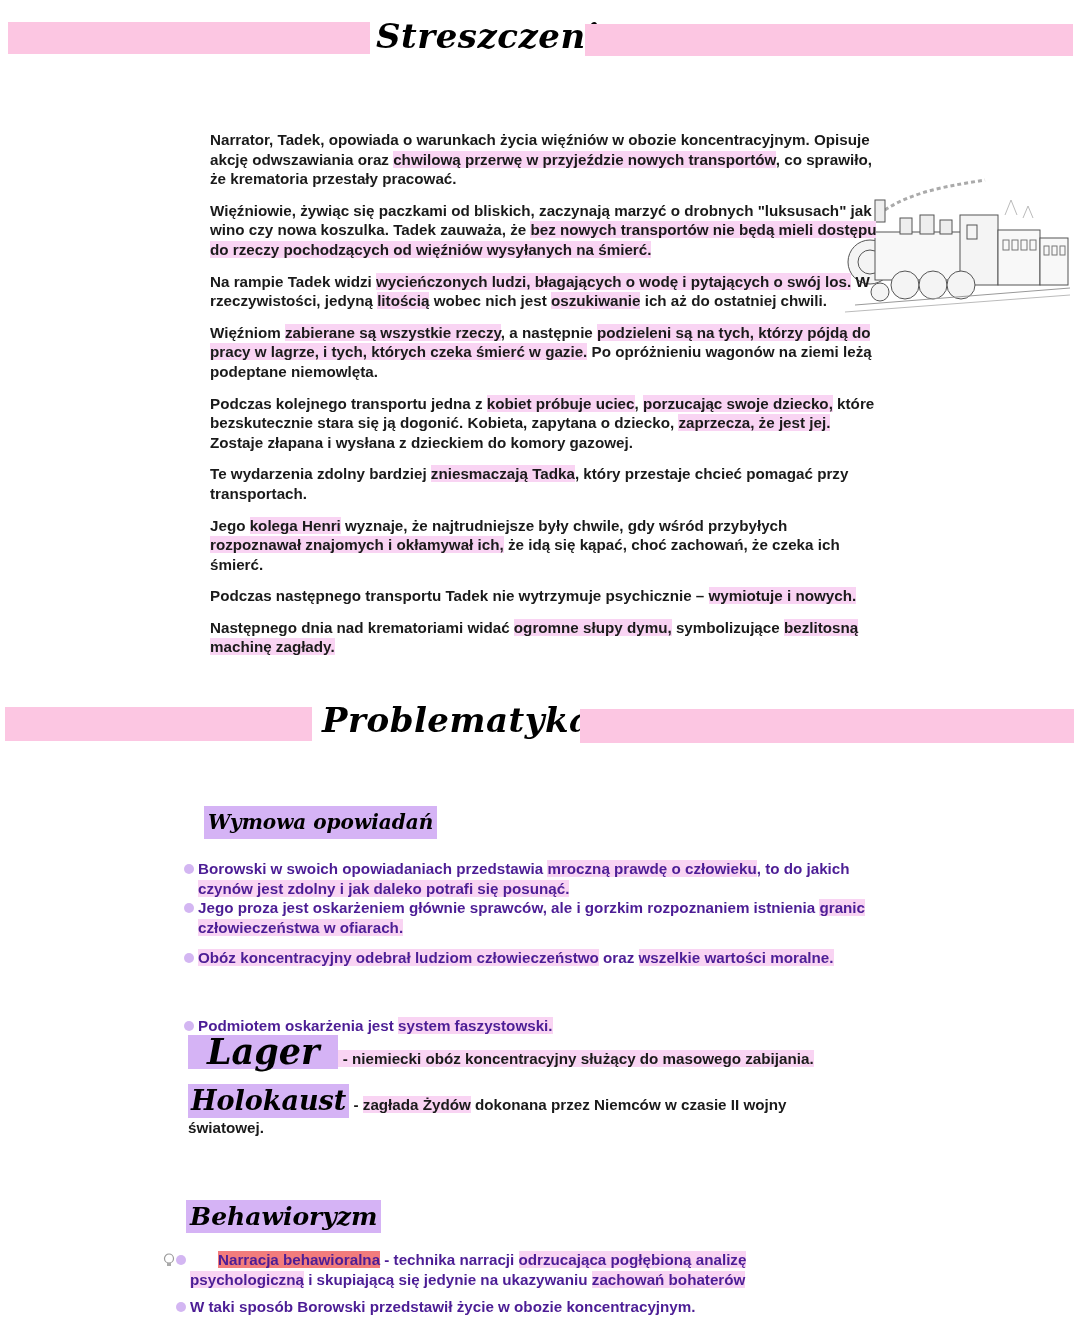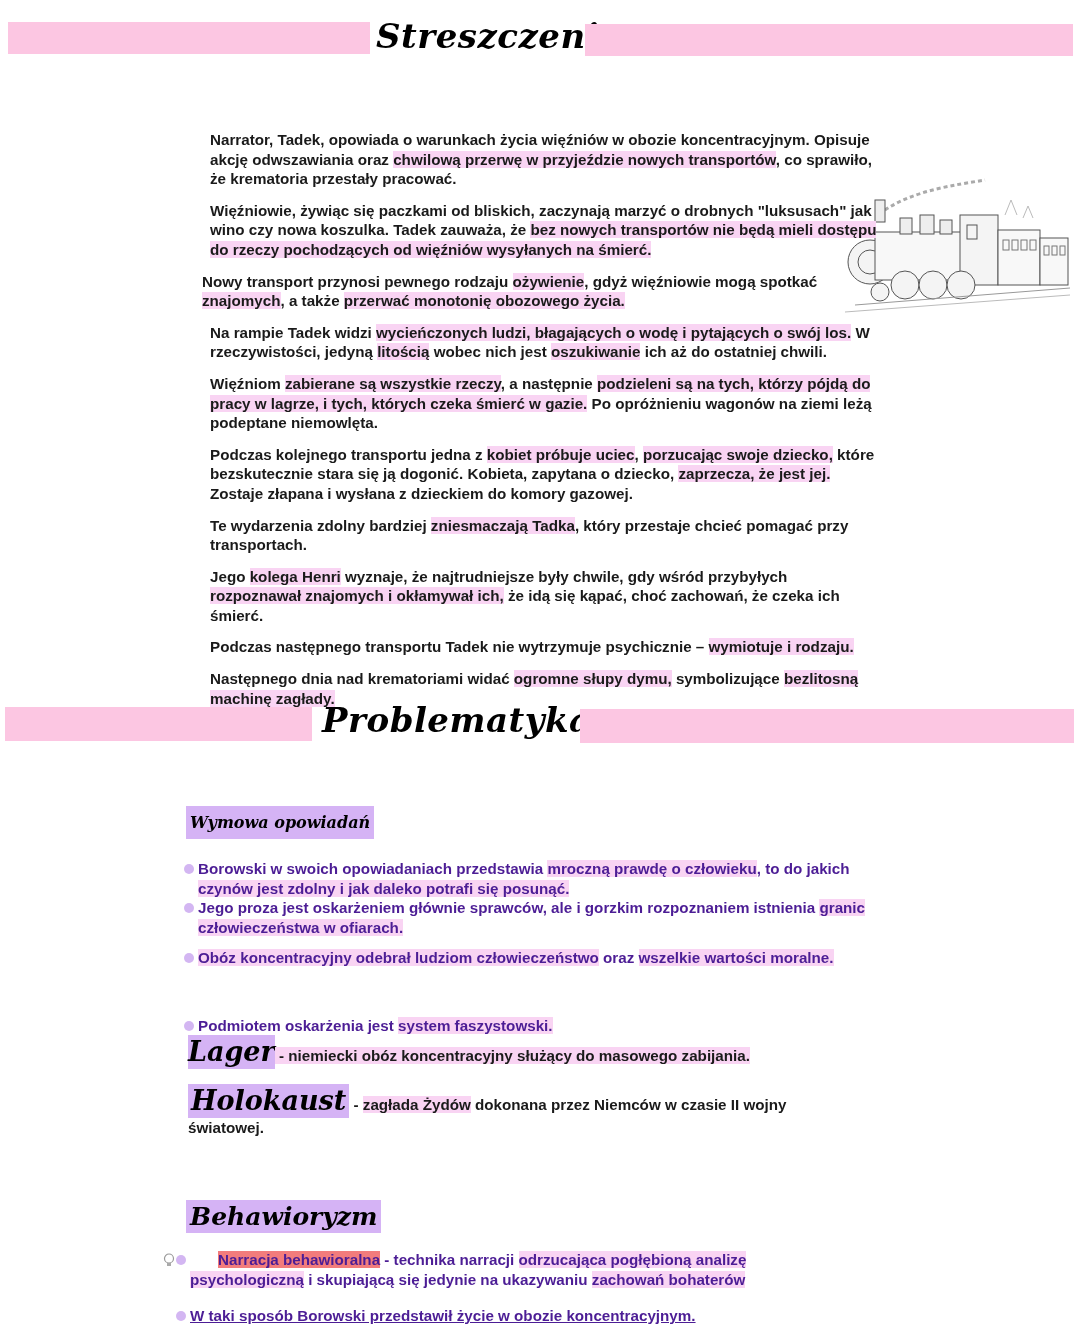--- a/index.html
+++ b/index.html
@@ -77,52 +77,51 @@
     <circle cx="35" cy="122" r="9" fill="#f4f4f4"></circle>
     <line x1="10" y1="135" x2="225" y2="118" stroke="#999"></line>
     <line x1="0" y1="142" x2="225" y2="125" stroke="#bbb"></line>
     <path d="M160 45 l6 -15 l6 15 M178 48 l5 -12 l5 12" stroke="#bbb"></path>
   </g>
 </svg>
 
 <div class="para" id="summary" style="top:118px;">
     <p class="indent"><span>Narrator, Tadek, opowiada o warunkach życia więźniów w obozie koncentracyjnym. Opisuje akcję odwszawiania oraz </span><span class="hl">chwilową przerwę w przyjeździe nowych transportów</span><span>, co sprawiło, że krematoria przestały pracować.</span></p>
     <p class="indent"><span>Więźniowie, żywiąc się paczkami od bliskich, zaczynają marzyć o drobnych "luksusach" jak wino czy nowa koszulka. Tadek zauważa, że </span><span class="hl">bez nowych transportów nie będą mieli dostępu do rzeczy pochodzących od więźniów wysyłanych na śmierć.</span></p>
-    <p><span>Nowy transport przynosi pewnego rodzaju </span><span class="hl">ożywienie</span><span>, gdyż więźniowie mogą spotkać </span><span class="hl">znajomych</span><span>, a także </span><span class="hl">przerwać monotonię obozowego życia.</span></p>
     <p class="indent"><span>Na rampie Tadek widzi </span><span class="hl">wycieńczonych ludzi, błagających o wodę i pytających o swój los.</span><span> W rzeczywistości, jedyną </span><span class="hl">litością</span><span> wobec nich jest </span><span class="hl">oszukiwanie</span><span> ich aż do ostatniej chwili.</span></p>
     <p class="indent"><span>Więźniom </span><span class="hl">zabierane są wszystkie rzeczy</span><span>, a następnie </span><span class="hl">podzieleni są na tych, którzy pójdą do pracy w lagrze, i tych, których czeka śmierć w gazie.</span><span> Po opróżnieniu wagonów na ziemi leżą podeptane niemowlęta.</span></p>
     <p class="indent"><span>Podczas kolejnego transportu jedna z </span><span class="hl">kobiet próbuje uciec</span><span>, </span><span class="hl">porzucając swoje dziecko,</span><span> które bezskutecznie stara się ją dogonić. Kobieta, zapytana o dziecko, </span><span class="hl">zaprzecza, że jest jej.</span><span> Zostaje złapana i wysłana z dzieckiem do komory gazowej.</span></p>
     <p class="indent"><span>Te wydarzenia zdolny bardziej </span><span class="hl">zniesmaczają Tadka</span><span>, który przestaje chcieć pomagać przy transportach.</span></p>
     <p class="indent"><span>Jego </span><span class="hl">kolega Henri</span><span> wyznaje, że najtrudniejsze były chwile, gdy wśród przybyłych </span><span class="hl">rozpoznawał znajomych i okłamywał ich,</span><span> że idą się kąpać, choć zachowań, że czeka ich śmierć.</span></p>
-    <p class="indent"><span>Podczas następnego transportu Tadek nie wytrzymuje psychicznie – </span><span class="hl">wymiotuje i rodzaju.</span></p>
+    <p class="indent"><span>Podczas następnego transportu Tadek nie wytrzymuje psychicznie – </span><span class="hl">wymiotuje i nowych.</span></p>
     <p class="indent"><span>Następnego dnia nad krematoriami widać </span><span class="hl">ogromne słupy dymu,</span><span> symbolizujące </span><span class="hl">bezlitosną machinę zagłady.</span></p>
   </div>
 
 <div class="banner" style="top:703px;">
   <div class="bar" style="left:5px; top:4px; width:307px; height:34px;"></div>
   <div class="title" style="left:322px; top:-3px;">Problematyka</div>
   <div class="bar" style="left:580px; top:6px; width:494px; height:34px;"></div>
 </div>
 
-<div class="subhead" style="left:186px; top:806px; font-size:16px; line-height:33px;">Wymowa opowiadań</div>
+<div class="subhead" style="left:204px; top:806px; font-size:20px; line-height:33px;">Wymowa opowiadań</div>
 <div class="list" id="wymowa-list" style="top:859px;">
     <p class="item" style="padding-left: 14px; text-indent: -14px;"><span class="bullet"></span><span>Borowski w swoich opowiadaniach przedstawia </span><span class="hl">mroczną prawdę o człowieku</span><span>, to do jakich </span><span class="hl">czynów jest zdolny i jak daleko potrafi się posunąć.</span></p>
     <p class="item" style="padding-left: 14px; text-indent: -14px;"><span class="bullet"></span><span>Jego proza jest oskarżeniem głównie sprawców, ale i gorzkim rozpoznaniem istnienia </span><span class="hl">granic człowieczeństwa w ofiarach.</span></p>
     <p class="item" style="padding-left: 14px; text-indent: -14px; margin-top: 11px;"><span class="bullet"></span><span class="hl">Obóz koncentracyjny odebrał ludziom człowieczeństwo</span><span> oraz </span><span class="hl">wszelkie wartości moralne.</span></p>
     <p class="item" style="padding-left: 14px; text-indent: -14px; margin-top: 48px;"><span class="bullet"></span><span>Podmiotem oskarżenia jest </span><span class="hl">system faszystowski.</span></p>
   </div>
 
 <div class="def" style="top:1035px;">
-  <span class="subhead" style="position:static; display:inline-block; font-size:27px; line-height:34px; padding:0 0;">Lager</span><span id="lager-def"><span class="hl"> - niemiecki obóz koncentracyjny służący do masowego zabijania.</span></span>
+  <span class="subhead" style="position:static; display:inline-block; font-size:35px; line-height:34px; padding:0 19px;">Lager</span><span id="lager-def"><span class="hl"> - niemiecki obóz koncentracyjny służący do masowego zabijania.</span></span>
 </div>
 
 <div class="def" style="top:1084px; width:640px;">
   <span class="subhead" style="position:static; display:inline-block; font-size:27px; line-height:34px; padding:0 3px;">Holokaust</span><span id="holokaust-def"><span> - </span><span class="hl">zagłada Żydów</span><span> dokonana przez Niemców w czasie II wojny światowej.</span></span>
 </div>
 
 <div class="subhead" style="left:186px; top:1200px; font-size:25px; line-height:33px;text-align:center;">Behawioryzm</div>
 <div class="list" id="behaw-list" style="top:1250px; left:162px;">
     <p class="item" style="padding-left: 28px; text-indent: -28px;"><svg class="bulb" viewBox="0 0 14 14">
         <circle cx="7" cy="5.5" r="4.5" fill="none" stroke="#999" stroke-width="1.2"></circle>
         <rect x="5" y="10" width="4" height="3" fill="#aaa"></rect>
       </svg><span class="bullet"></span><span class="hl-red">Narracja behawioralna</span><span> - technika narracji </span><span class="hl">odrzucająca pogłębioną analizę psychologiczną</span><span> i skupiającą się jedynie na ukazywaniu </span><span class="hl">zachowań bohaterów</span></p>
-    <p class="item" style="padding-left: 28px; text-indent: -14px; margin-top: 17px; text-decoration: underline;"><span class="bullet"></span><span>W taki sposób Borowski przedstawił życie w obozie koncentracyjnym.</span></p>
+    <p class="item" style="padding-left: 28px; text-indent: -14px; margin-top: 8px;"><span class="bullet"></span><span>W taki sposób Borowski przedstawił życie w obozie koncentracyjnym.</span></p>
   </div>
 
 </body></html>

